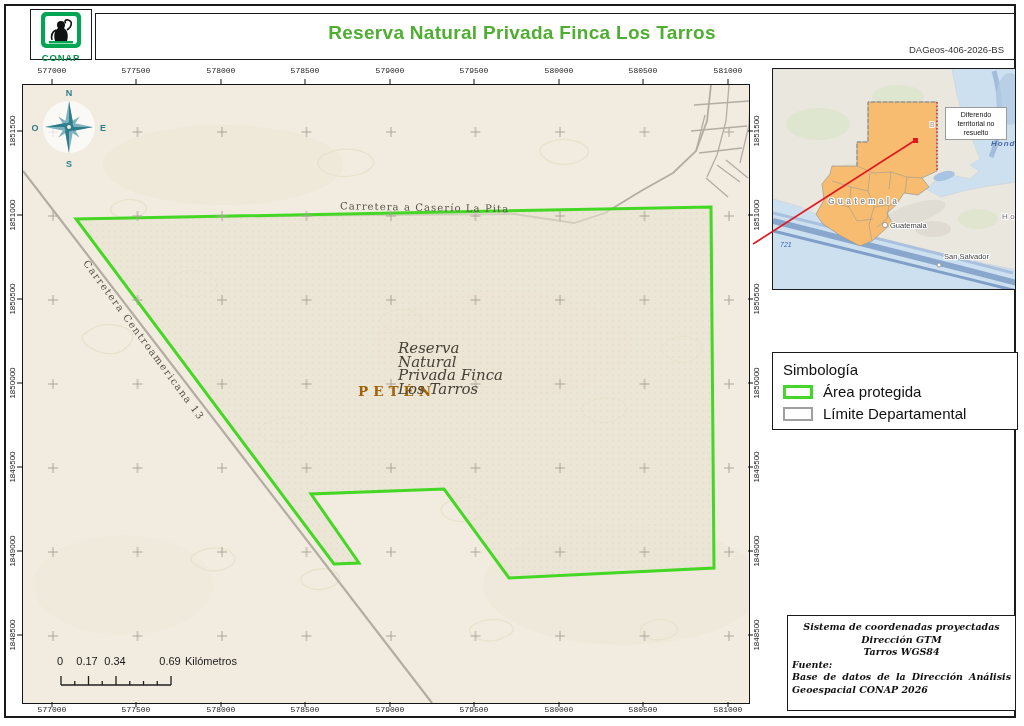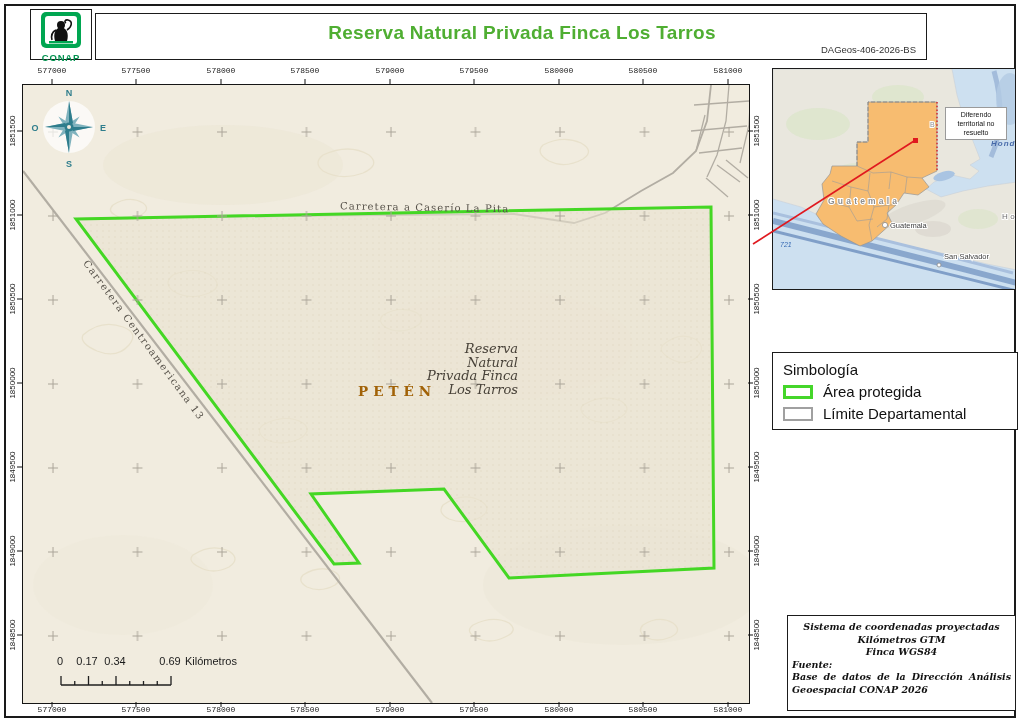--- a/index.html
+++ b/index.html
@@ -4,38 +4,38 @@
 <style>
   html,body{margin:0;padding:0;background:#fff;}
   #page{position:relative;width:1024px;height:726px;background:#fff;overflow:hidden;
         font-family:"Liberation Sans",sans-serif;}
   .abs{position:absolute;}
   .box{position:absolute;background:#fff;border:1px solid #1b1b1b;box-sizing:border-box;}
   
   #page-border{left:4px;top:4px;width:1012px;height:714px;border:2px solid #1a1a1a;box-sizing:border-box;}
   #logo-box{left:30px;top:9px;width:62px;height:51px;text-align:center;}
   #logo-label{font-size:9.5px;font-weight:bold;color:#00914e;letter-spacing:.8px;margin-top:-1px;}
-  #title-box{left:95px;top:13px;width:832px;height:47px;}
+  #title-box{left:95px;top:13px;width:920px;height:47px;}
   #map-title{position:absolute;left:0;top:8px;width:852px;text-align:center;
              font-size:19px;font-weight:600;color:#4fae32;letter-spacing:.3px;}
   #doc-code{position:absolute;right:10px;bottom:4px;font-size:9.5px;color:#333;}
   
   #map-frame{left:22px;top:84px;width:726px;height:618px;border:1px solid #151515;
              background:#f1ecdf;box-sizing:content-box;overflow:hidden;}
   .xtick{position:absolute;width:44px;height:11px;text-align:center;font-size:8px;color:#222;font-family:Liberation Mono, monospace;}
   .ytick{position:absolute;width:44px;height:10px;line-height:10px;text-align:center;
          font-size:8px;color:#222;transform:rotate(-90deg);}
   
   .maplabel{position:absolute;color:#57524a;font-family:"DejaVu Serif",serif;}
   #road-top-label{left:340px;top:202px;width:190px;font-size:10px;letter-spacing:1.1px;transform:rotate(1deg);}
   #road-diag-label{left:90px;top:258px;width:250px;font-size:10px;letter-spacing:1.4px;
                    transform-origin:0 0;transform:rotate(53.5deg);}
   #dept-label{left:358px;top:383px;font-size:13.5px;font-weight:600;letter-spacing:5px;color:#a16207;}
-  #reserve-label{left:398px;top:342px;width:120px;text-align:right;font-style:italic;
-                 font-size:13px;line-height:13.5px;color:#474138;}
+  #reserve-label{left:398px;top:342px;width:120px;text-align:left;font-style:italic;
+                 font-size:15px;line-height:13.5px;color:#474138;}
   .slabel{position:absolute;top:655px;font-size:11px;color:#1a1a1a;text-align:center;width:40px;}
   
   #inset-box{left:772px;top:68px;width:244px;height:222px;overflow:hidden;}
   #dispute-note{left:945px;top:107px;width:58px;background:#fff;border:1px solid #9a9a9a;
                 font-size:7px;line-height:9px;text-align:center;padding:2px 1px;z-index:30;color:#111;}
   
   #legend-box{left:772px;top:352px;width:246px;height:78px;padding:8px 10px;}
   #legend-title{font-size:15px;color:#111;}
   .legend-row{display:flex;align-items:center;margin-top:5px;}
   .swatch{width:30px;height:14px;background:#fff;box-sizing:border-box;margin-right:10px;flex:0 0 auto;}
@@ -269,22 +269,22 @@
       <span>Área protegida</span>
     </div>
     <div class="legend-row">
       <div class="swatch swatch-gray"></div>
       <span>Límite Departamental</span>
     </div>
   </div>
 
   <div class="box" id="credits-box">
     <div class="cred-center">Sistema de coordenadas proyectadas</div>
-    <div class="cred-center">Kilómetros GTM</div>
-    <div class="cred-center">Finca WGS84</div>
+    <div class="cred-center">Dirección GTM</div>
+    <div class="cred-center">Tarros WGS84</div>
     <div>Fuente:</div>
     <div class="cred-just">Base de datos de la Dirección Análisis Geoespacial CONAP 2026</div>
   </div>
 
   <svg class="abs" id="overlay-svg" width="1024" height="726" viewBox="0 0 1024 726">
     <path d="M52,79 v5 M136,79 v5 M221,79 v5 M305,79 v5 M390,79 v5 M474,79 v5 M559,79 v5 M643,79 v5 M728,79 v5
              M52,702 v5 M136,702 v5 M221,702 v5 M305,702 v5 M390,702 v5 M474,702 v5 M559,702 v5 M643,702 v5 M728,702 v5
              M17,131 h5 M17,215 h5 M17,299 h5 M17,383 h5 M17,467 h5 M17,551 h5 M17,635 h5
              M748,131 h5 M748,215 h5 M748,299 h5 M748,383 h5 M748,467 h5 M748,551 h5 M748,635 h5" stroke="#111" stroke-width="1" fill="none"></path>
     <line x1="914" y1="141" x2="753" y2="244" stroke="#e0191f" stroke-width="1.6"></line>

